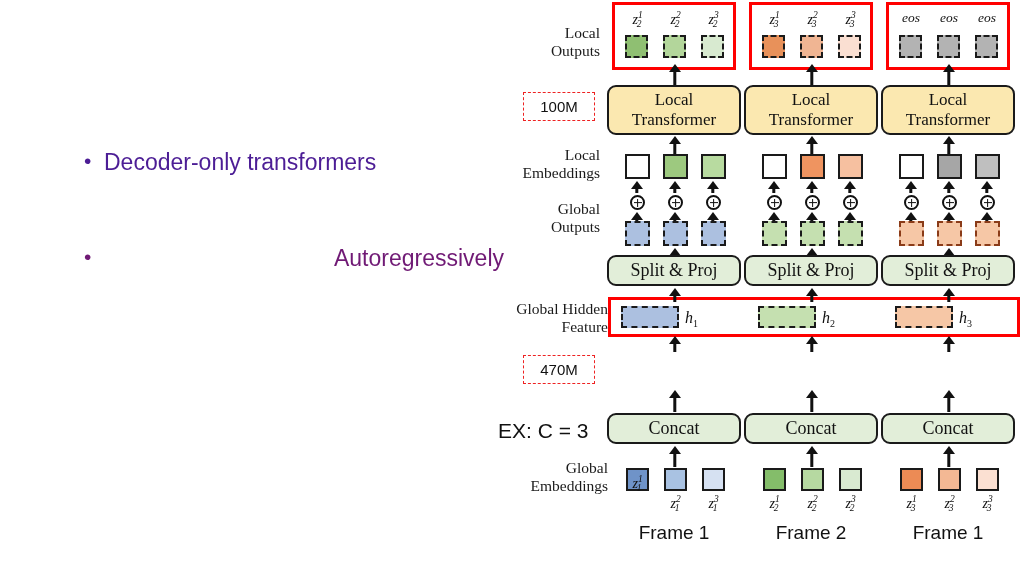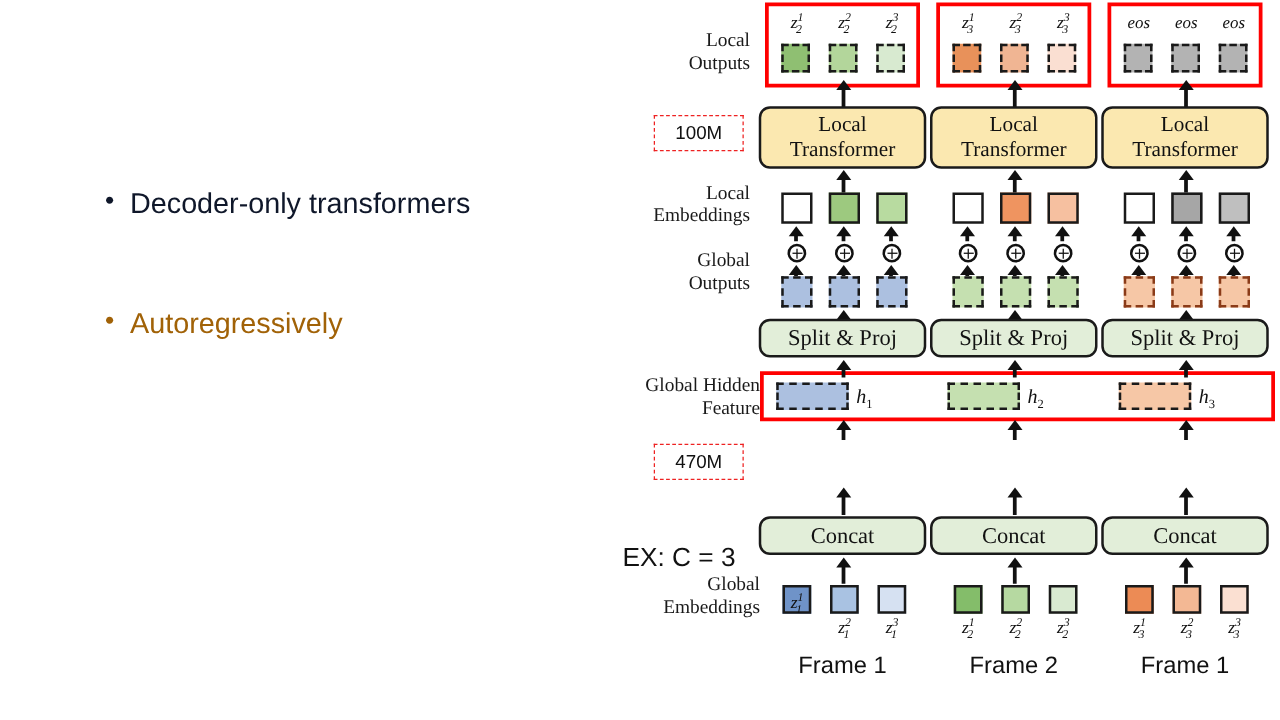--- a/index.html
+++ b/index.html
@@ -12,26 +12,26 @@
   
   .left{position:absolute;left:0;top:0;width:512px;height:576px;}
   .title{
     position:absolute;left:84px;top:36px;width:420px;
     font-size:39px;line-height:47px;color:#111;font-weight:400;
     letter-spacing:-0.2px;
   }
   .bullets{position:absolute;left:84px;top:148px;width:420px;}
   .bullet{
     position:relative;padding-left:20px;margin-bottom:8px;
-    font-size:23px;line-height:28px;color:#0f172a;
+    font-size:23px;line-height:28px;color:#4c1d95;
   }
   .bullet::before{
     content:"\2022";position:absolute;left:0;top:-1px;font-size:21px;
   }
-  .bullet.red{color:#a16207;}
+  .bullet.red{color:#701a75;text-align:right;}
   .bullet .ital{font-style:italic;}
   .gap{height:30px;}
   .gap-sm{height:26px;}
 
   
   .diagram{position:absolute;left:490px;top:0;width:534px;height:576px;}
 
   .rowlabel{
     position:absolute;text-align:right;
     font-family:"Liberation Serif",serif;font-size:15.5px;line-height:18px;
@@ -152,21 +152,21 @@
 
     <div class="rowlabel" style="left:0;top:300px;width:118px;">
       <div>Global Hidden</div>
       <div>Feature</div>
     </div>
 
     <div class="redbadge" style="left:33px;top:355px;width:70px;height:27px;">
       <span>470M</span>
     </div>
 
-    <div class="exlab" style="left:8px;top:435px;">EX: C = 3</div>
+    <div class="exlab" style="left:8px;top:419px;">EX: C = 3</div>
 
     <div class="rowlabel" style="left:0;top:459px;width:118px;">
       <div>Global</div>
       <div>Embeddings</div>
     </div>
 
     <div class="redbox" style="left:118px;top:297px;width:412px;height:40px;"></div>
 
 
     <div id="columns-layer">

